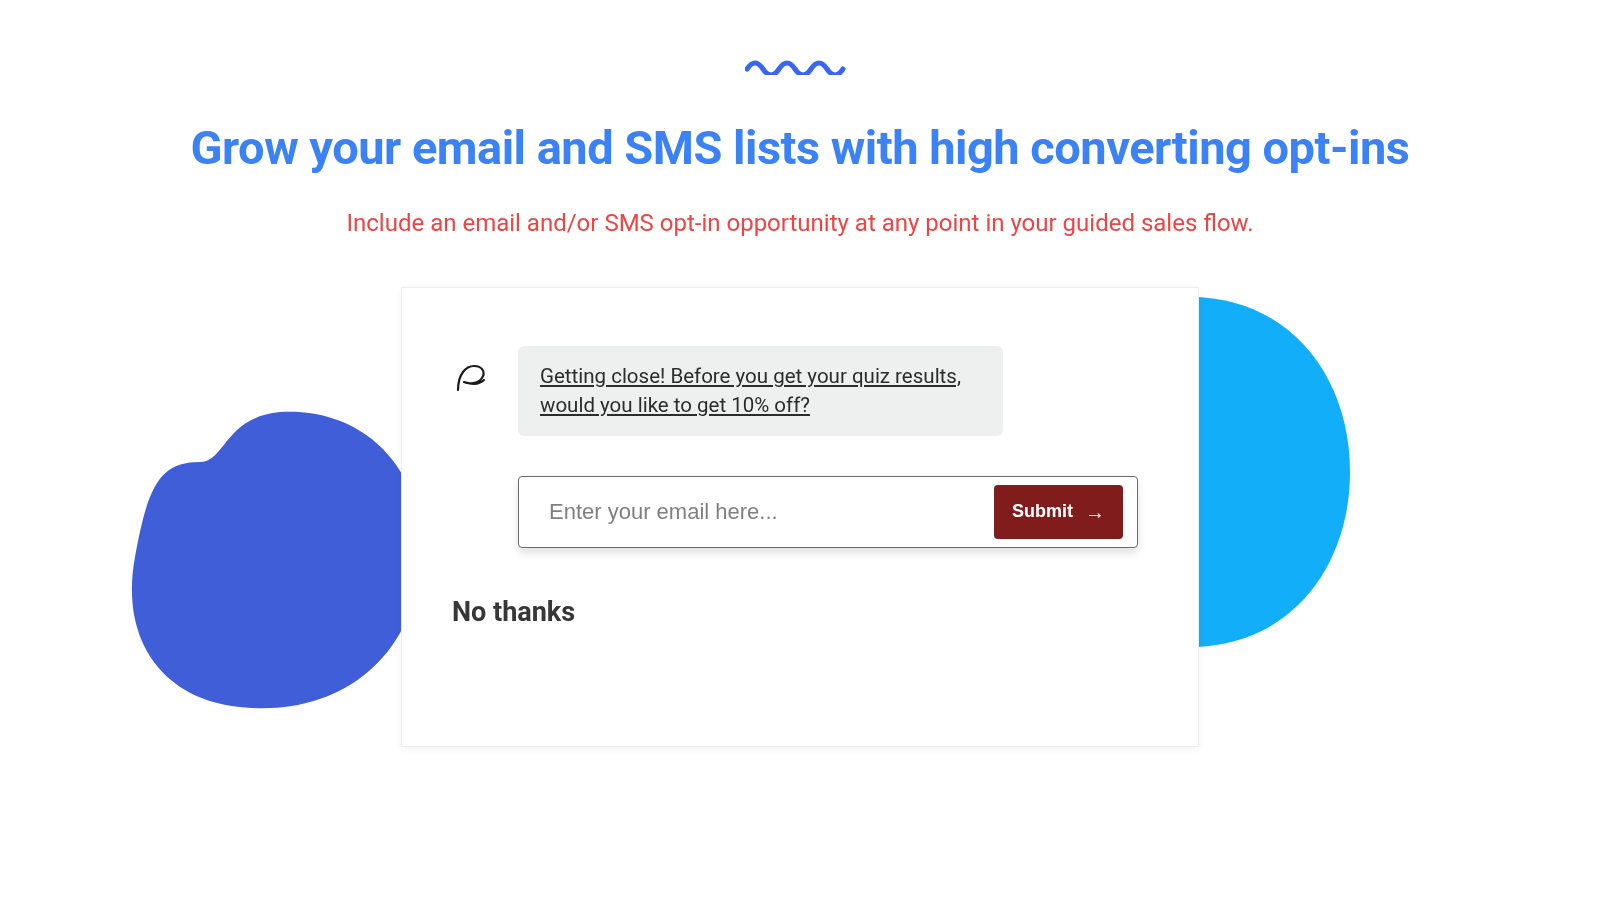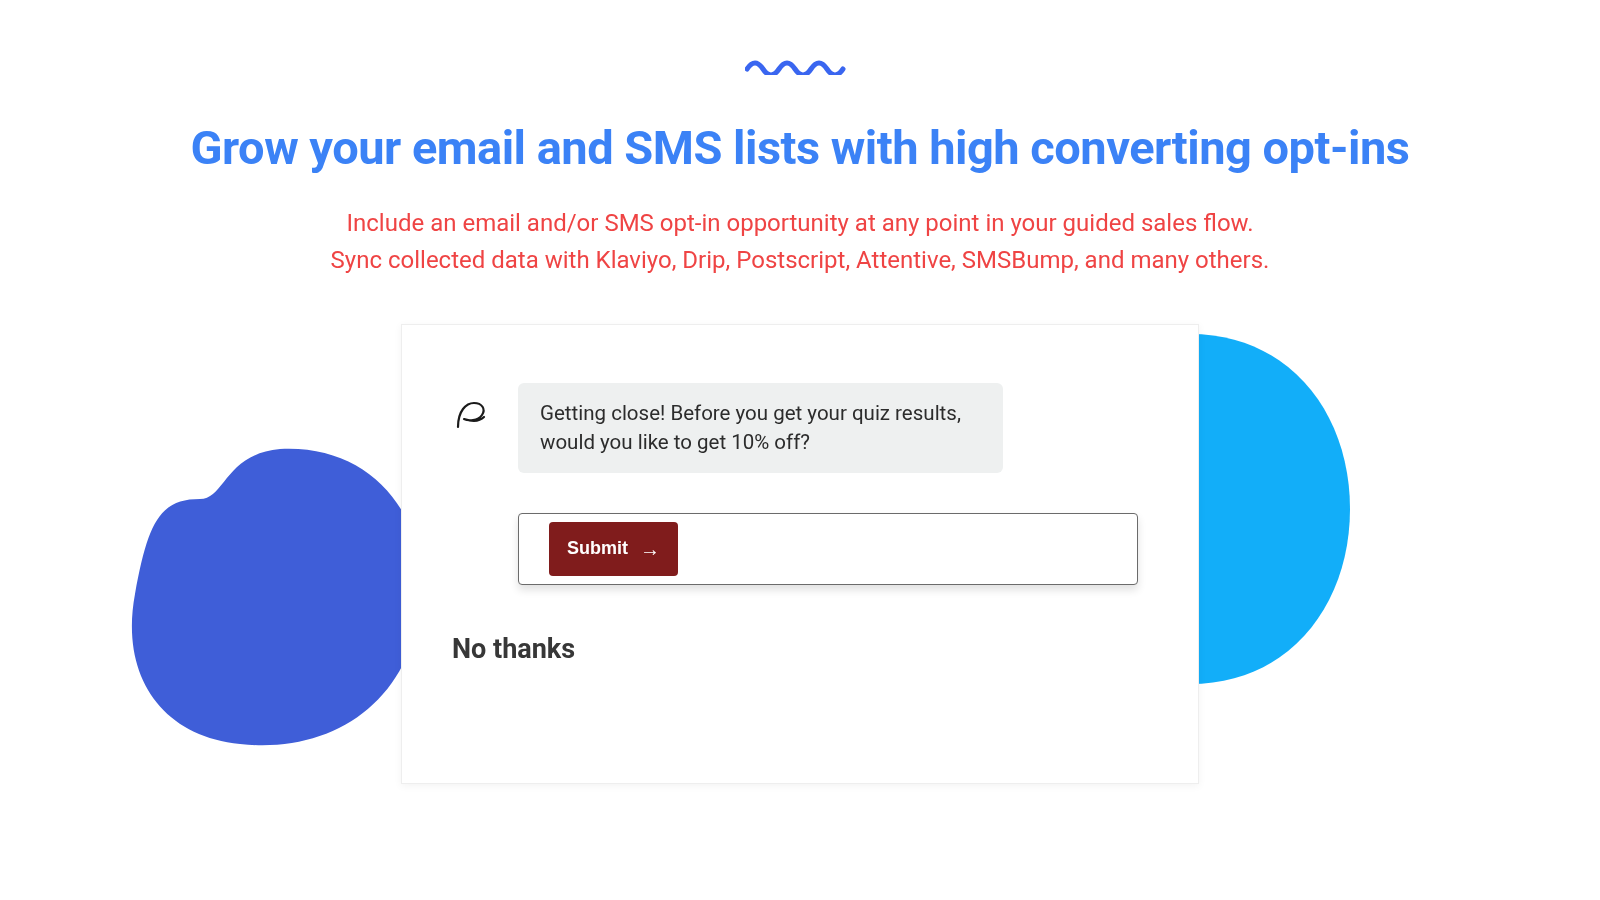--- a/index.html
+++ b/index.html
@@ -79,20 +79,21 @@
   }
   .bubbles { flex: 1; }
   .bubble {
     background: #eef0f0;
     border-radius: 6px;
     padding: 16px 22px;
     font-size: 20.5px;
     line-height: 1.4;
     color: #2c2c2c;
     max-width: 485px;
+    text-decoration: underline;
   }
   .bubble + .bubble { margin-top: 22px; }
   .email-row {
     margin-top: 40px;
     margin-left: 66px;
     display: flex;
     align-items: center;
     width: 620px;
     height: 72px;
     border: 1px solid #6b6b6b;
@@ -143,21 +144,20 @@
 <div class="squiggle">
   <svg width="110" height="20" viewBox="0 0 110 20">
     <path d="M2 14 Q 10 2, 18 14 T 34 14 T 50 14 T 66 14 T 82 14 T 98 14" stroke="#3a66f0" stroke-width="5" fill="none" stroke-linecap="round"></path>
   </svg>
 </div>
 
 <h1 class="heading">Grow your email and SMS lists with high converting opt-ins</h1>
 
 <p class="subheading">
   <span>Include an email and/or SMS opt-in opportunity at any point in your guided sales flow.</span><br>
-  <span>Sync collected data with Klaviyo, Drip, Postscript, Attentive, SMSBump, and many others.</span>
 </p>
 
 <div class="stage">
 
   <svg class="blob-left" viewBox="0 0 300 310">
     <path d="M150 5 C 240 0, 300 70, 290 160 C 280 260, 200 310, 110 300 C 30 292, -10 230, 5 150 C 18 78, 30 55, 70 55 C 95 55, 95 10, 150 5 Z" fill="#3f5ed8"></path>
   </svg>
 
   <svg class="blob-right" viewBox="0 0 200 350">
     <path d="M0 0 L 40 0 C 140 0, 200 80, 200 175 C 200 270, 140 350, 40 350 L 0 350 Z" fill="#12aef9"></path>
@@ -169,20 +169,21 @@
         <svg width="38" height="38" viewBox="0 0 38 38">
           <path d="M6 30 C 6 14, 14 6, 22 6 C 30 6, 34 12, 30 18 C 26 24, 16 24, 12 22 C 18 24, 26 26, 32 20" stroke="#1a1a1a" stroke-width="2.2" fill="none" stroke-linecap="round" stroke-linejoin="round"></path>
         </svg>
       </div>
       <div class="bubbles">
         <div class="bubble">Getting close! Before you get your quiz results, would you like to get 10% off?</div>
       </div>
     </div>
 
     <div class="email-row">
+      <input class="email-input" type="text" placeholder="Enter your email here..." style="">
       <button class="submit-btn">
         <span>Submit</span>
         <span class="arrow">→</span>
       </button>
     </div>
 
     <div class="no-thanks">No thanks</div>
   </div>
 
 </div>

